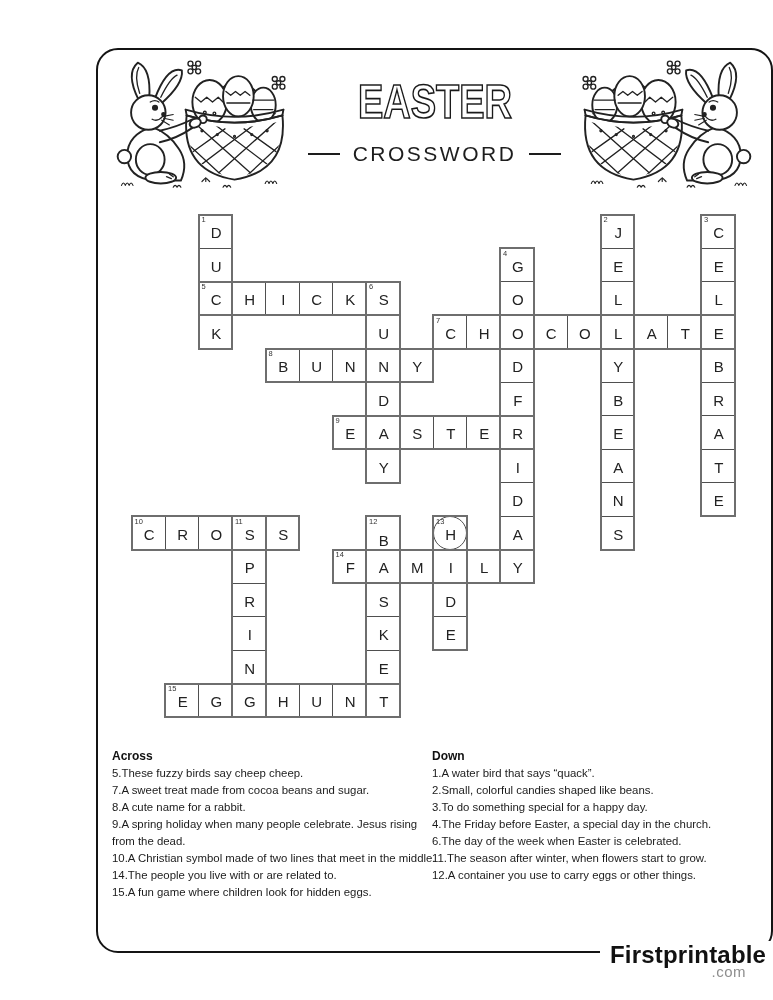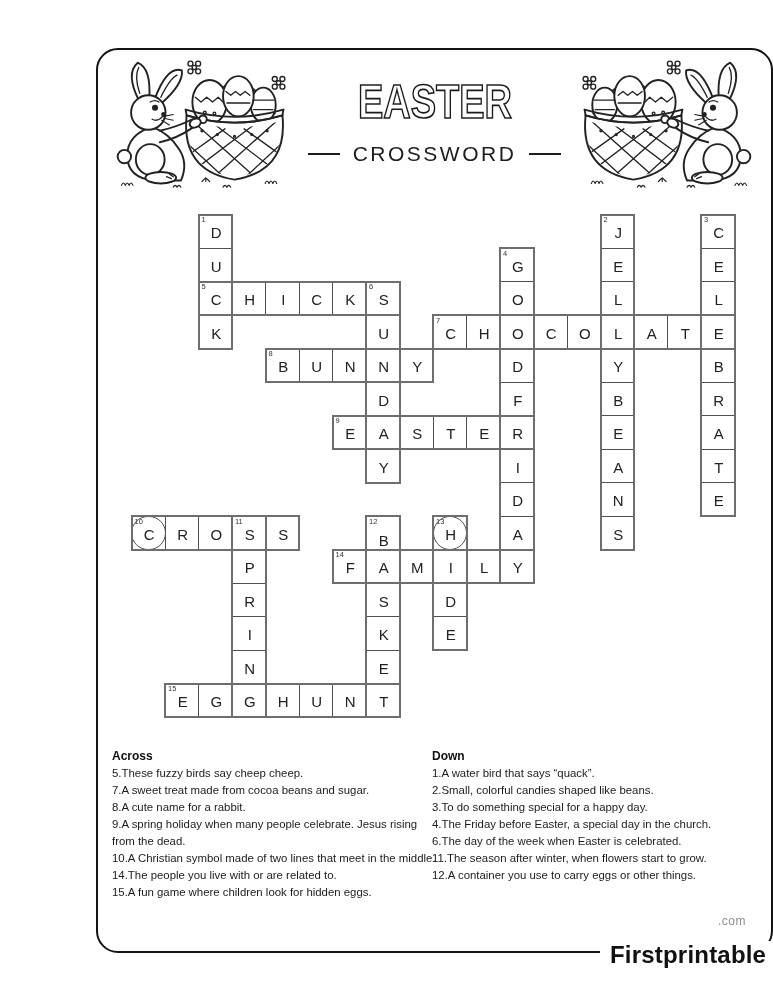--- a/index.html
+++ b/index.html
@@ -29,22 +29,22 @@
   
   .clues { position:absolute; top:748px; font-size:11.4px; line-height:17px; color:#1b1b1b; }
   .clues.across { left:64px; width:324px; }
   .clues.down   { left:384px; width:344px; }
   .clues h3 { font-size:12px; line-height:17px; font-weight:bold; color:#111; }
   .clue { }
 
   
   .brand { position:absolute; left:552px; top:941px; background:#fff; padding:0 10px;
     font-size:24px; font-weight:bold; letter-spacing:0.2px; color:#111; }
-  .brand-suffix { position:absolute; left:598px; top:914px; width:100px; text-align:right;
-    font-size:12px; color:#8e8e8e; letter-spacing:0.5px; }
+  .brand-suffix { position:absolute; left:598px; top:963px; width:100px; text-align:right;
+    font-size:15px; color:#8e8e8e; letter-spacing:0.5px; }
 </style>
 </head>
 <body>
 
 <div class="canvas">
 
   <div class="sheet-border"></div>
 
   <svg class="bunny left" viewBox="0 0 190 140">
     <g fill="none" stroke="#222" stroke-width="2" stroke-linecap="round" stroke-linejoin="round">
@@ -406,21 +406,21 @@
       </div>
       <div class="cell" style="left: 268px; top: 201px;">
         <span class="letter">S</span>
       </div>
       <div class="cell" style="left: 301.5px; top: 201px;">
         <span class="letter">T</span>
       </div>
       <div class="cell" style="left: 335px; top: 201px;">
         <span class="letter">E</span>
       </div>
-      <div class="cell" style="left: 0px; top: 301.5px; border-radius: 17px;">
+      <div class="cell" style="left: 0px; top: 301.5px;">
         <span class="num">10</span>
         <span class="letter">C</span>
       </div>
       <div class="cell" style="left: 33.5px; top: 301.5px;">
         <span class="letter">R</span>
       </div>
       <div class="cell" style="left: 67px; top: 301.5px;">
         <span class="letter">O</span>
       </div>
       <div class="cell" style="left: 100.5px; top: 301.5px;">

